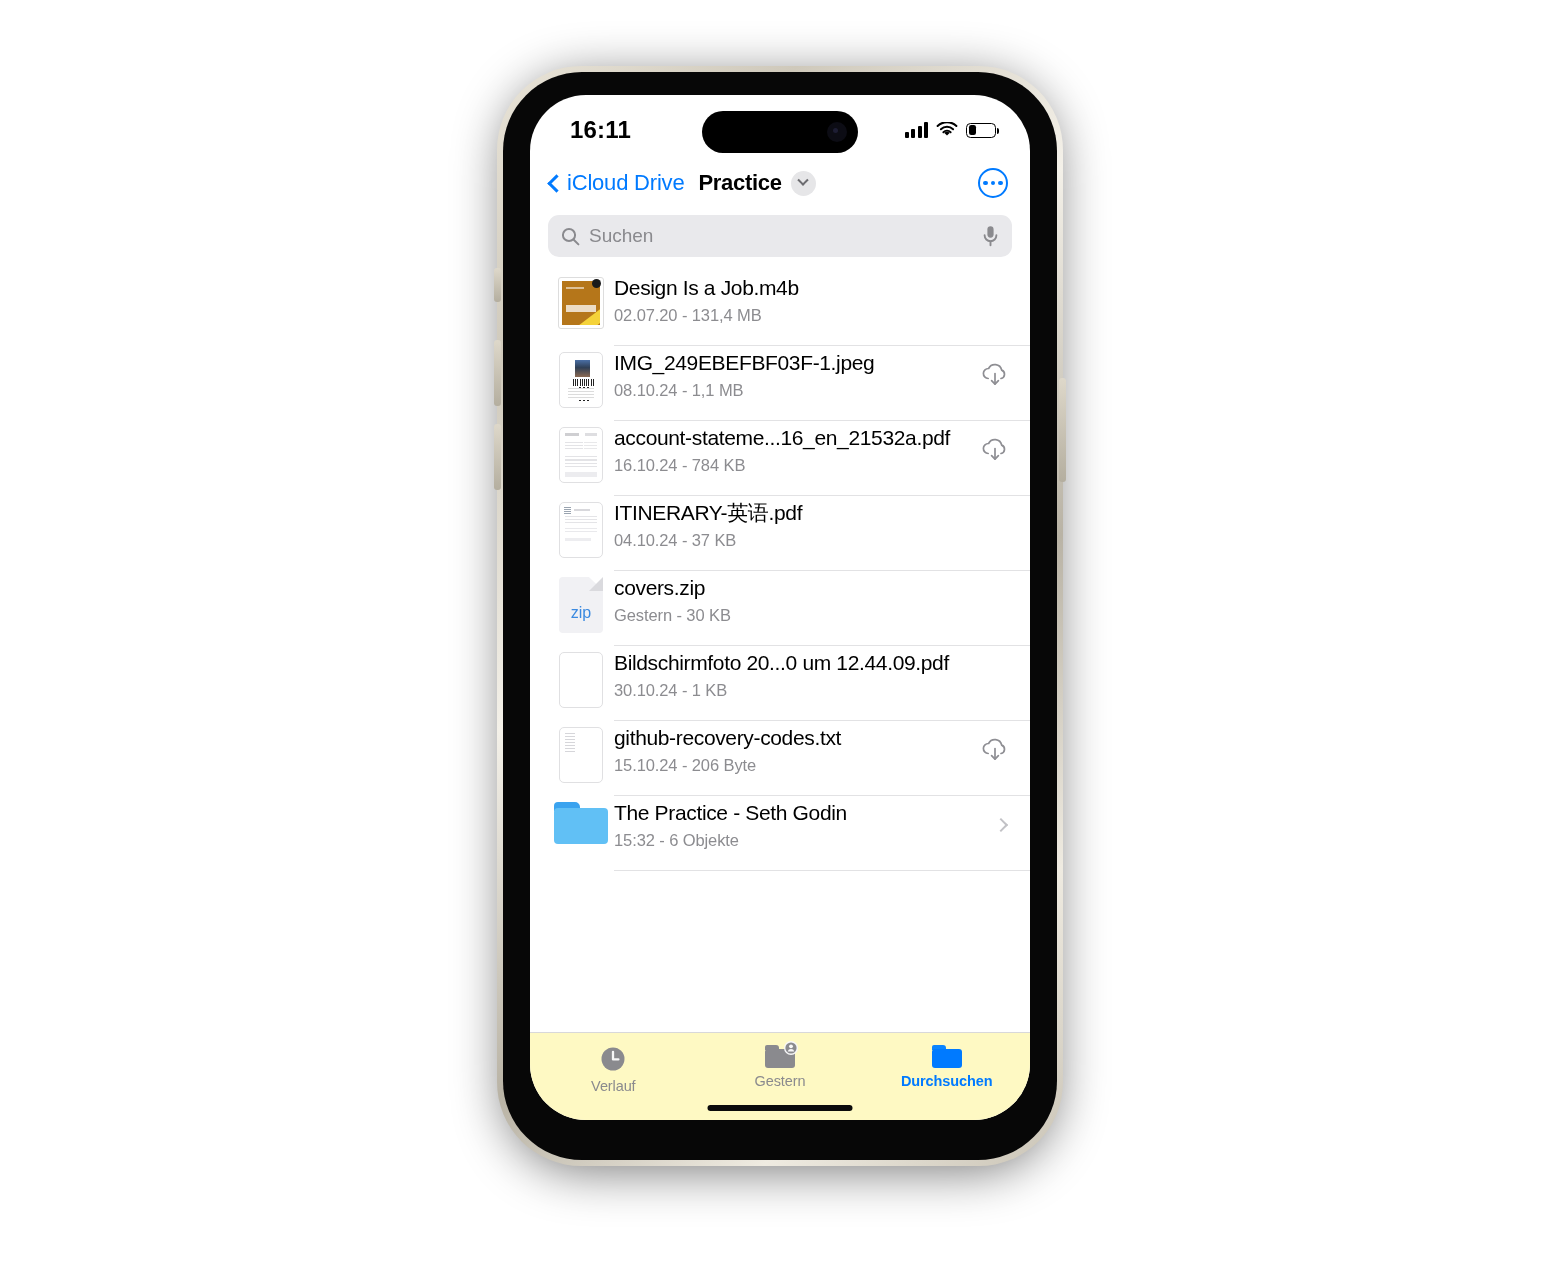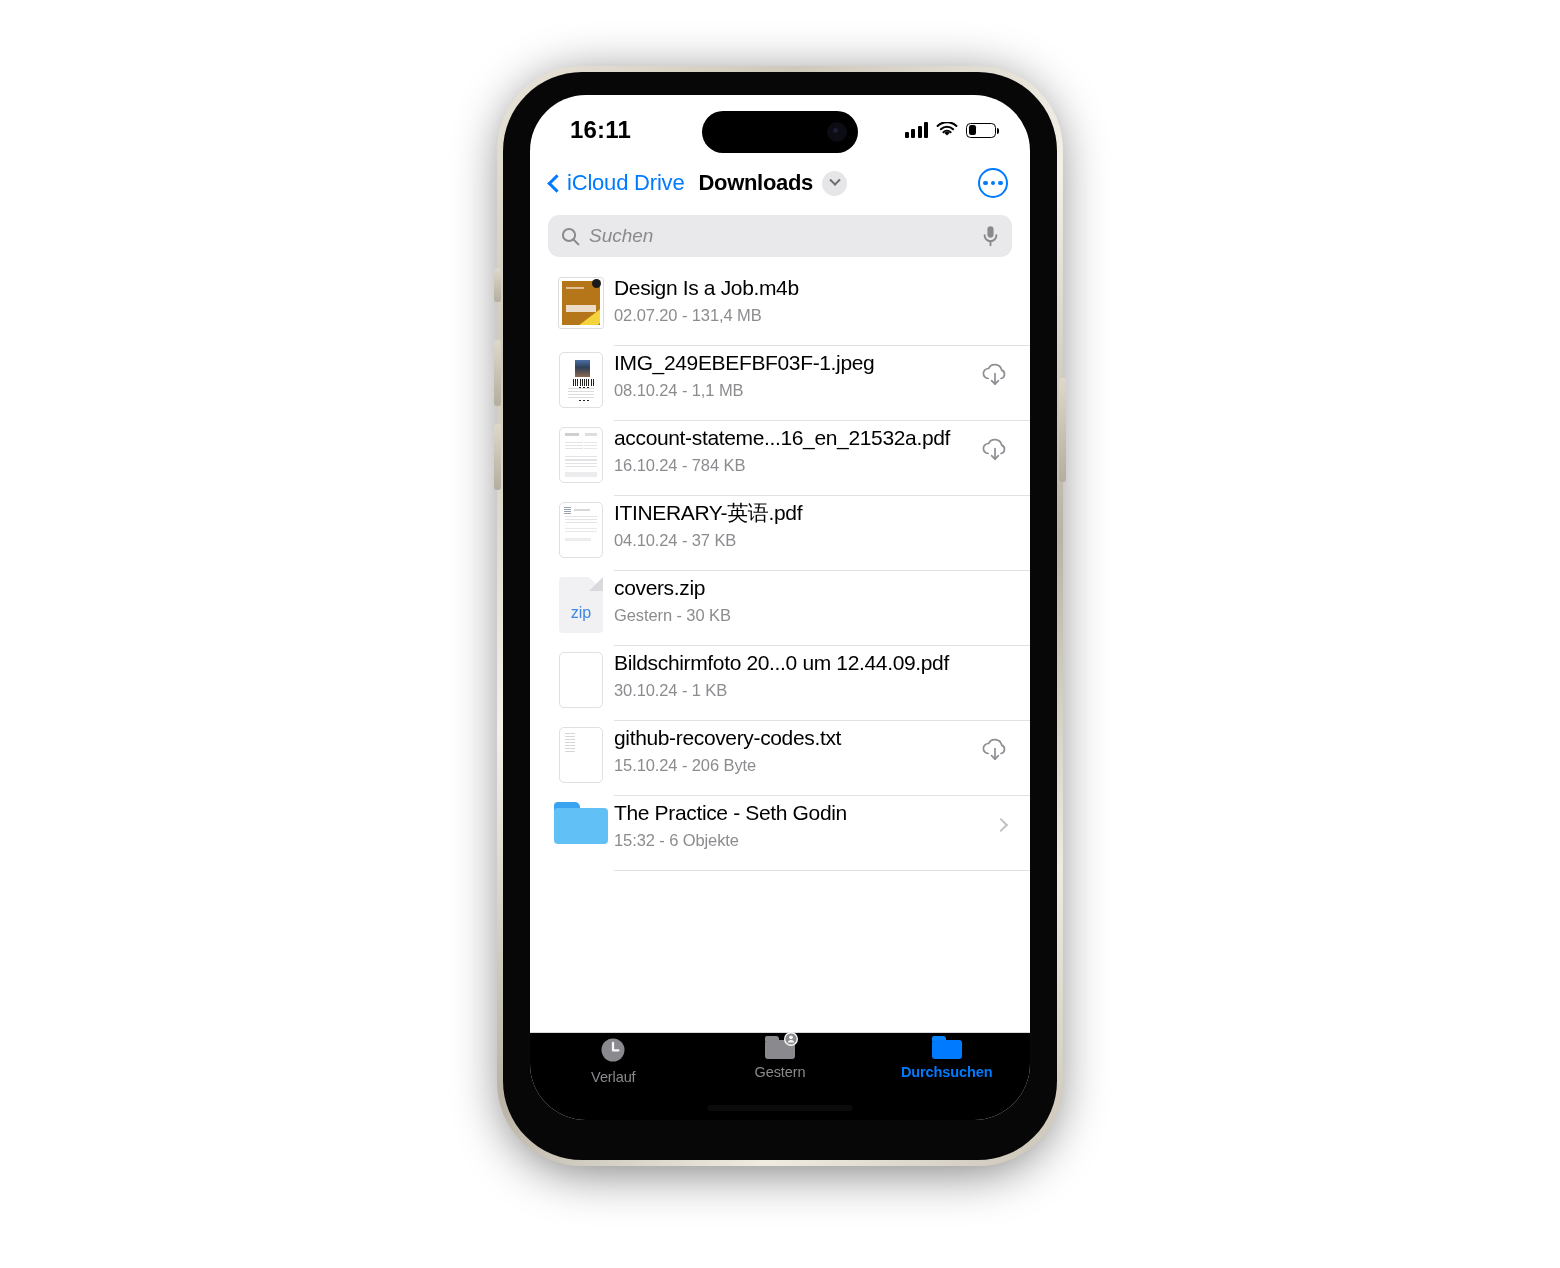--- a/index.html
+++ b/index.html
@@ -105,21 +105,21 @@
     justify-content: center; gap: 3px;
   }
   .nav-more b { width: 4.5px; height: 4.5px; border-radius: 50%; background: #007aff; display:block; }
 
   
   .searchwrap { padding: 6px 18px 14px; }
   .searchbar {
     height: 42px; border-radius: 11px; background: #e9e9ec;
     display: flex; align-items: center; padding: 0 13px; gap: 9px;
   }
-  .search-ph { font-size: 19px; color: #8a8a8e; flex: 1; font-style: italic; }
+  .search-ph { font-size: 19px; color: #8a8a8e; flex: 1; }
   .mic-ico { flex-shrink: 0; }
 
   
   .list { padding: 0 0 0 18px; }
   .row { display: flex; align-items: flex-start; min-height: 75px; }
   .thumb-cell { width: 66px; flex-shrink: 0; display: flex; justify-content: center; padding-top: 6px; }
   .row-main {
     flex: 1; display: flex; align-items: center; padding: 0 20px 16px 0;
     border-bottom: 1px solid #e2e2e4; min-height: 75px;
   }
@@ -198,22 +198,22 @@
     background:#3aa3ef; border-radius:4px 5px 0 0;
   }
   .folder .body {
     position:absolute; left:0; top:6px; width:54px; height:36px;
     background:#61c0f5; border-radius:4px;
   }
 
   
   .tabbar {
     position: absolute; left: 0; right: 0; bottom: 0; height: 88px;
-    background: #000000; border-top: 1px solid #d8d8da;
-    display: flex; align-items: flex-start; padding-top: 3px;
+    background: #fef9c3; border-top: 1px solid #d8d8da;
+    display: flex; align-items: flex-start; padding-top: 12px;
   }
   .tab { flex: 1; display: flex; flex-direction: column; align-items: center; gap: 5px; }
   .tab-label { font-size: 14.5px; color: #8a8a8e; letter-spacing: -.1px; }
   .tab.active .tab-label { color: #007aff; font-weight: 600; }
   .home-ind {
     position: absolute; left: 50%; bottom: 9px; transform: translateX(-50%);
     width: 145px; height: 6px; border-radius: 3px; background: #0b0b0b;
   }
   .tab-folder { width: 30px; height: 23px; position: relative; }
   .tab-folder .tb-tab { position:absolute; left:0; top:0; width:14px; height:5px;
@@ -259,21 +259,21 @@
           </div>
       </div>
     </div>
 
     <div class="navbar">
       <div class="nav-back">
         <div class="chev-left"></div>
         <div class="nav-back-label">iCloud Drive</div>
       </div>
       <div class="nav-title-wrap">
-        <div class="nav-title">Downloads</div>
+        <div class="nav-title">Practice</div>
         <div class="title-chevron">
             <i></i>
           </div>
       </div>
       <div class="nav-more">
         <b></b>
           <b></b>
           <b></b>
       </div>
     </div>

